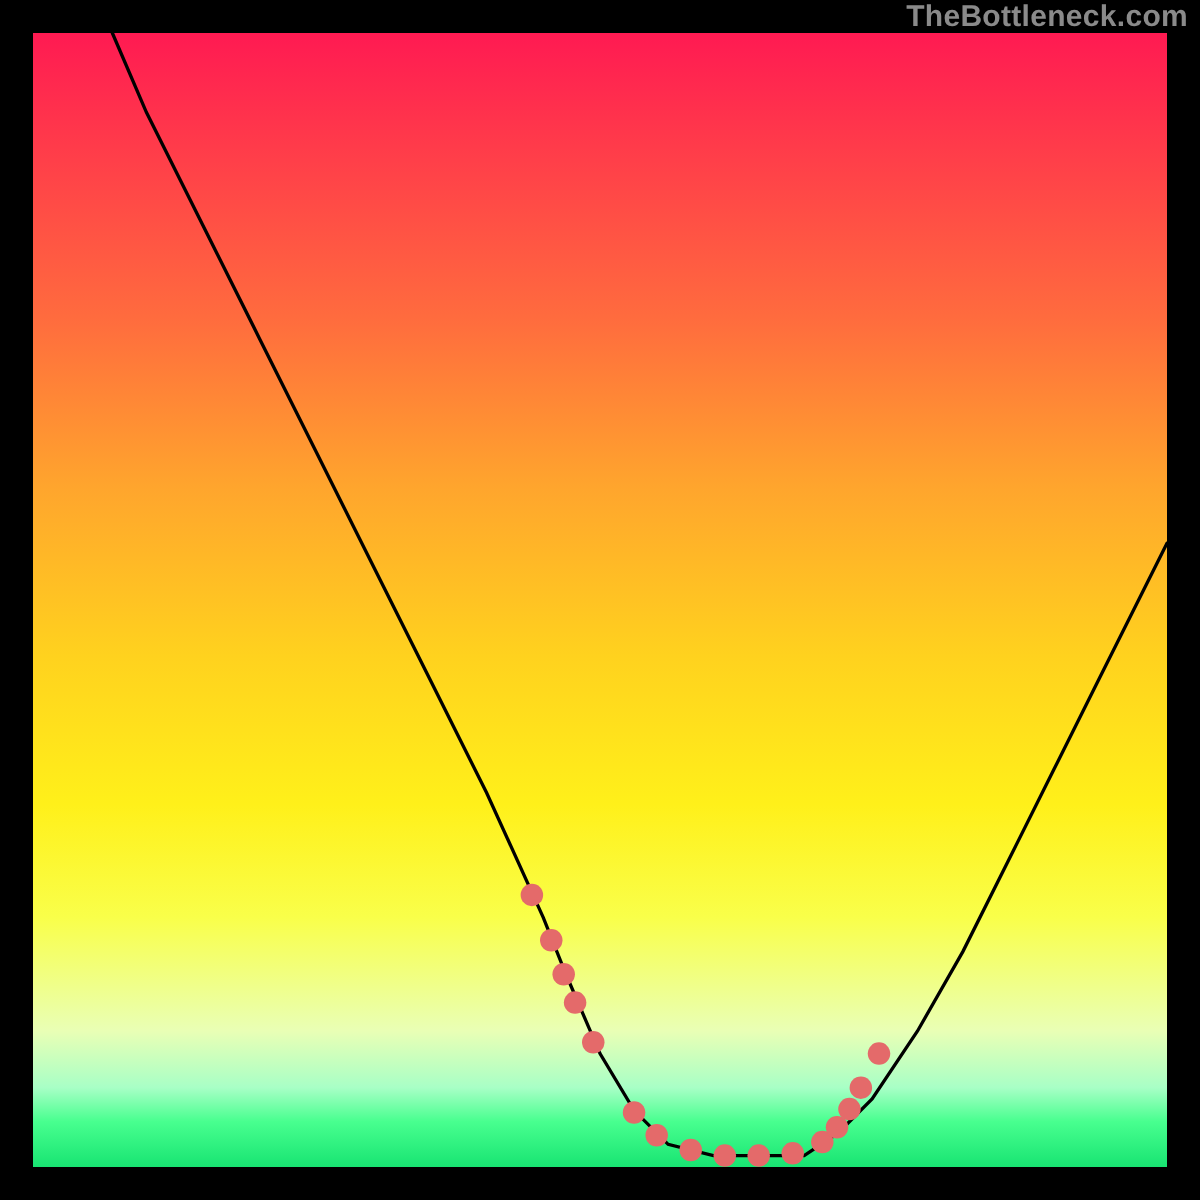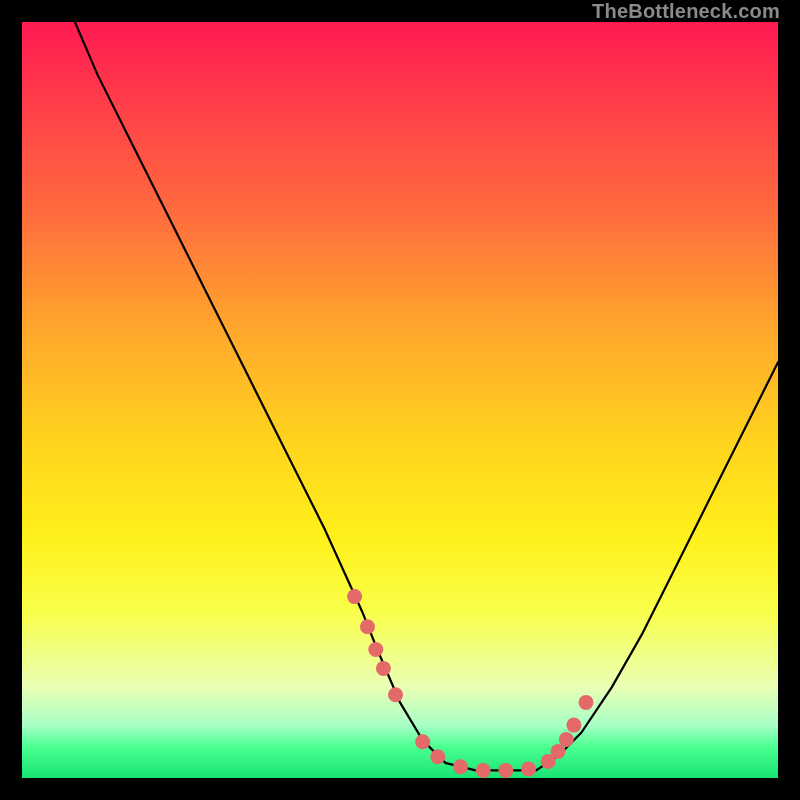--- a/index.html
+++ b/index.html
@@ -41,21 +41,21 @@
     position: absolute;
     left: 22px;
     top: 22px;
     width: 756px;
     height: 756px;
     overflow: visible;
   }
   .watermark {
     position: absolute;
     top: 0px;
-    right: 20px;
+    right: 8px;
     font-family: Arial, Helvetica, sans-serif;
     font-size: 20px;
     font-weight: 600;
     color: #8a8a8a;
     letter-spacing: 0.2px;
   }
 </style>
 </head>
 <body>
 

